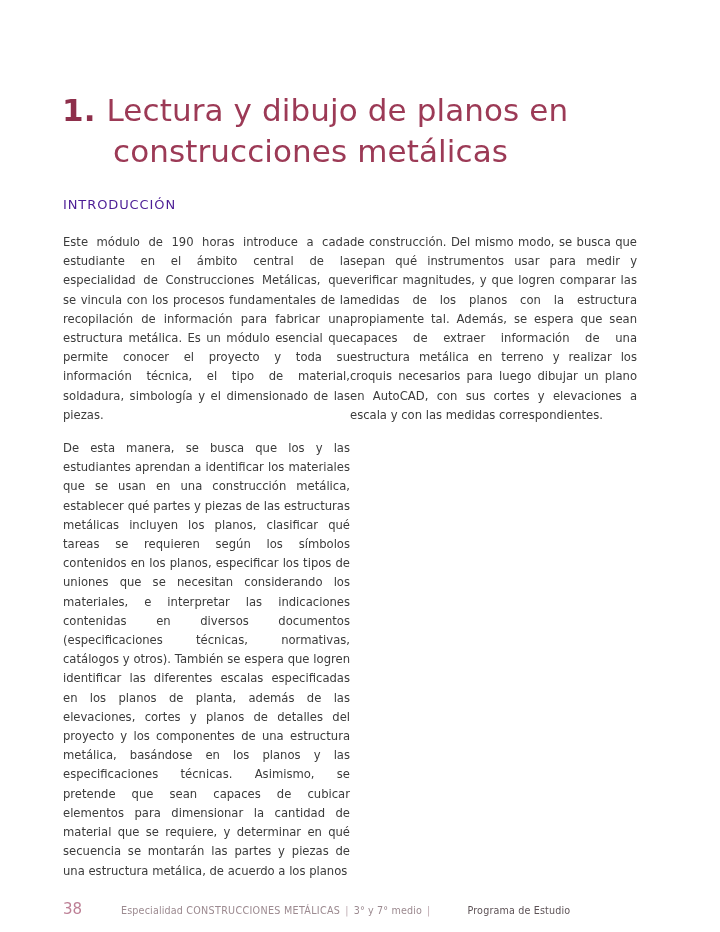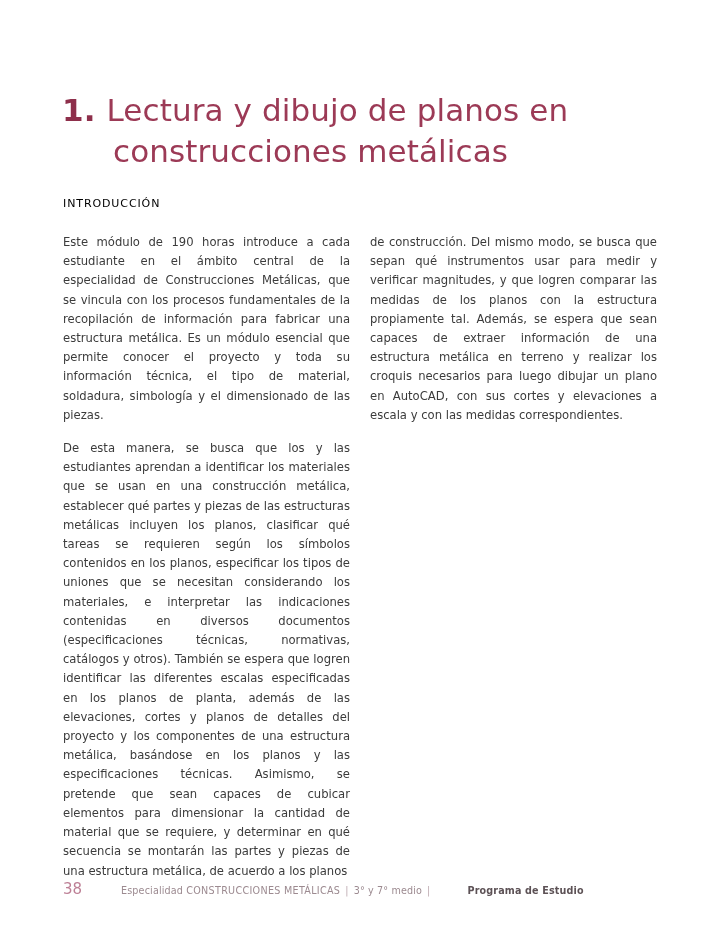--- a/index.html
+++ b/index.html
@@ -47,35 +47,34 @@
   }
   .title-line-2 {
     padding-left: 51px;
   }
 
   
   .section-heading {
     position: absolute;
     left: 63px;
     top: 197px;
-    font-size: 11px;
+    font-size: 13px;
     letter-spacing: 0.9px;
-    color: #000000;
+    color: #4c1d95;
     font-weight: 400;
     font-family: "DejaVu Sans", sans-serif;
   }
 
   
   .columns {
     position: absolute;
     left: 63px;
     top: 233px;
     width: 594px;
     display: flex;
-    gap: 20px;
   }
   .col {
     width: 287px;
   }
   .col p {
     margin: 0 0 14px 0;
     font-size: 11.6px;
     line-height: 19.2px;
     color: #3b3b3b;
     text-align: justify;
@@ -83,21 +82,21 @@
     hyphens: none;
   }
   .col p:last-child {
     margin-bottom: 0;
   }
 
   
   .footer {
     position: absolute;
     left: 63px;
-    top: 880px;
+    top: 900px;
     display: flex;
     align-items: baseline;
   }
   .page-number {
     font-size: 15px;
     color: #bd7f95;
     font-weight: 400;
     width: 58px;
     font-family: "DejaVu Sans", sans-serif;
   }
@@ -109,21 +108,21 @@
     white-space: nowrap;
   }
   .footer-caps {
     letter-spacing: 0.3px;
   }
   .footer-sep {
     color: #bda9b0;
     padding: 0 5px;
   }
   .footer-strong {
-    font-weight: 700;
+    font-weight: 400;
     color: #5d5256;
     padding-left: 32px;
   }
 </style>
 </head>
 <body>
 
 <div class="page">
 
   <div class="title-block">

